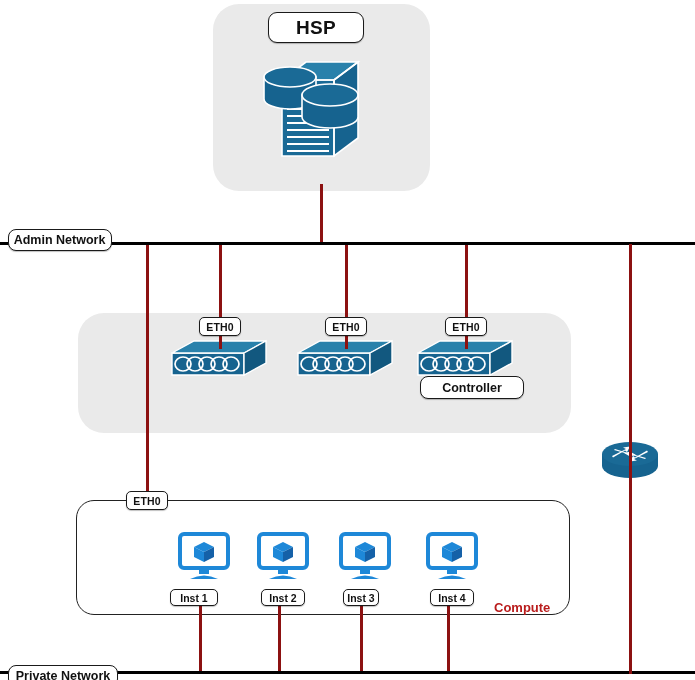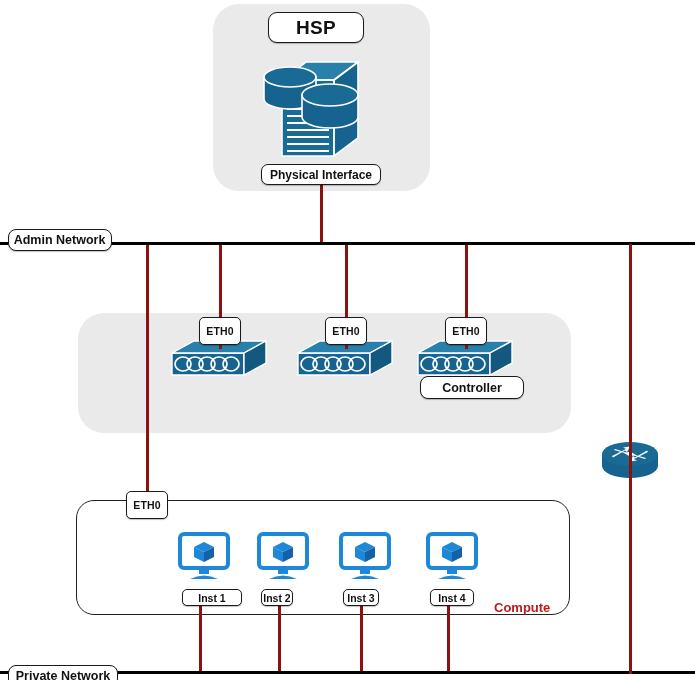--- a/index.html
+++ b/index.html
@@ -12,21 +12,21 @@
 
   
   .pill{
     position:absolute;background:#ffffff;border:1.4px solid #1a1a1a;
     border-radius:7px;box-sizing:border-box;
     display:flex;align-items:center;justify-content:center;
     font-weight:bold;color:#111;white-space:nowrap;
     box-shadow:0 1px 1px rgba(0,0,0,.25);
     z-index:40;
   }
-  .pill.eth{font-size:10.5px;height:28px;border-radius:5px;border-width:1.2px;letter-spacing:.2px;}
+  .pill.eth{font-size:10.5px;height:19px;border-radius:5px;border-width:1.2px;letter-spacing:.2px;}
   .pill.inst{font-size:10.5px;height:17px;border-radius:5px;border-width:1.2px;}
   .pill.node{font-size:12.5px;height:23px;border-radius:8px;}
   .pill.net{font-size:12.5px;height:22px;border-radius:8px;padding:0 8px;}
   .pill.hsp{font-size:19px;height:31px;border-radius:9px;letter-spacing:.3px;}
   .pill.phys{font-size:12px;height:21px;border-radius:7px;padding:0 6px;}
 
   .gray-panel{position:absolute;background:#eaeaea;border-radius:26px;z-index:1;}
   .white-panel{
     position:absolute;background:#ffffff;border:1.3px solid #222;
     border-radius:18px;box-sizing:border-box;z-index:5;
@@ -79,21 +79,20 @@
         <ellipse cx="32" cy="25" rx="26" ry="10" fill="#1a6a96" stroke="#ffffff" stroke-width="1.6"></ellipse>
       </g>
 
       <g>
         <path d="M44,43 h56 v22 a28,11 0 0 1 -56,0 z" fill="#16638f" stroke="#ffffff" stroke-width="1.6"></path>
         <ellipse cx="72" cy="43" rx="28" ry="11" fill="#1a6a96" stroke="#ffffff" stroke-width="1.6"></ellipse>
       </g>
     </svg>
   </div>
 
-  <div class="pill phys" style="left:261px;top:164px;width:120px;">Physical Interface</div>
 
   <div class="link" style="left:320px;top:184px;height:61px;"></div>
 
   <div class="netline" style="left:0px;top:242px;width:695px;"></div>
   <div class="pill net" style="left:8px;top:229px;width:104px;padding-left:7px;">Admin Network</div>
 
   <div class="link" style="left:146px;top:244px;height:253px;"></div>
   <div class="link" style="left:219px;top:244px;height:76px;"></div>
   <div class="link" style="left:345px;top:244px;height:76px;"></div>
   <div class="link" style="left:465px;top:244px;height:76px;"></div>
@@ -160,34 +159,34 @@
   <div class="icon" style="left:177px;top:532px;width:54px;height:50px;">
     <svg width="54" height="50" viewBox="0 0 54 50">
       <rect x="3" y="2" width="48" height="34" rx="4" ry="4" fill="none" stroke="#1e88d8" stroke-width="4"></rect>
       <rect x="22" y="36" width="10" height="6" fill="#1e88d8"></rect>
       <path d="M13,47 q14,-7 28,0 z" fill="#1e88d8"></path>
       <polygon points="27,10 37,15 27,20 17,15" fill="#1e88d8"></polygon>
       <polygon points="17,15 27,20 27,30 17,25" fill="#1e88d8"></polygon>
       <polygon points="37,15 27,20 27,30 37,25" fill="#1561a8"></polygon>
     </svg>
   </div>
-  <div class="pill inst" style="left:182px;top:589px;width:60px;">Inst 1</div>
+  <div class="pill inst" style="left:170px;top:589px;width:48px;">Inst 1</div>
   <div class="link" style="left:199px;top:605px;height:68px;"></div>
 
   <div class="icon" style="left:256px;top:532px;width:54px;height:50px;">
     <svg width="54" height="50" viewBox="0 0 54 50">
       <rect x="3" y="2" width="48" height="34" rx="4" ry="4" fill="none" stroke="#1e88d8" stroke-width="4"></rect>
       <rect x="22" y="36" width="10" height="6" fill="#1e88d8"></rect>
       <path d="M13,47 q14,-7 28,0 z" fill="#1e88d8"></path>
       <polygon points="27,10 37,15 27,20 17,15" fill="#1e88d8"></polygon>
       <polygon points="17,15 27,20 27,30 17,25" fill="#1e88d8"></polygon>
       <polygon points="37,15 27,20 27,30 37,25" fill="#1561a8"></polygon>
     </svg>
   </div>
-  <div class="pill inst" style="left:261px;top:589px;width:32px;">Inst 2</div>
+  <div class="pill inst" style="left:261px;top:589px;width:44px;">Inst 2</div>
   <div class="link" style="left:278px;top:605px;height:68px;"></div>
 
   <div class="icon" style="left:338px;top:532px;width:54px;height:50px;">
     <svg width="54" height="50" viewBox="0 0 54 50">
       <rect x="3" y="2" width="48" height="34" rx="4" ry="4" fill="none" stroke="#1e88d8" stroke-width="4"></rect>
       <rect x="22" y="36" width="10" height="6" fill="#1e88d8"></rect>
       <path d="M13,47 q14,-7 28,0 z" fill="#1e88d8"></path>
       <polygon points="27,10 37,15 27,20 17,15" fill="#1e88d8"></polygon>
       <polygon points="17,15 27,20 27,30 17,25" fill="#1e88d8"></polygon>
       <polygon points="37,15 27,20 27,30 37,25" fill="#1561a8"></polygon>

